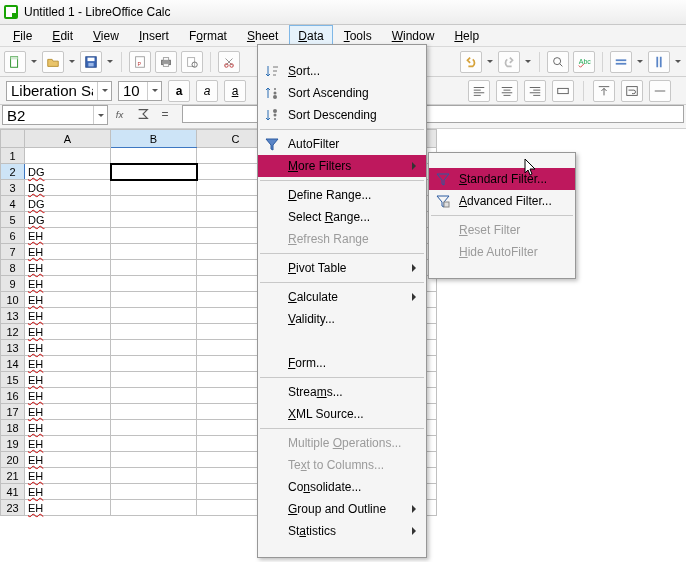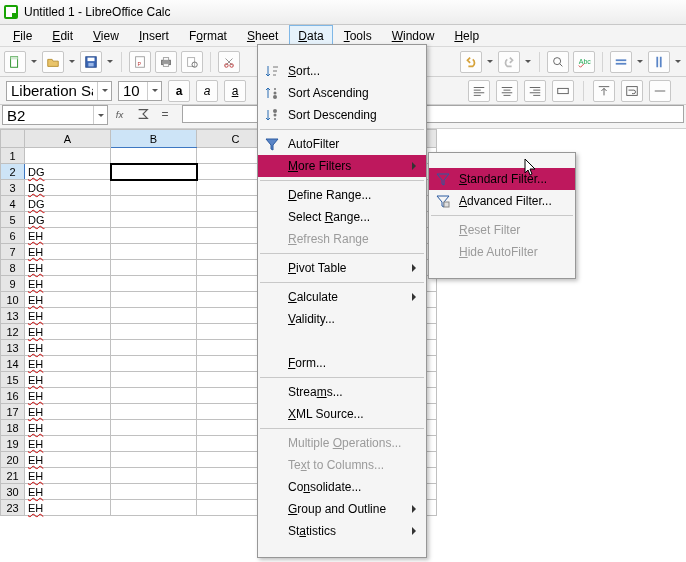--- a/index.html
+++ b/index.html
@@ -440,21 +440,21 @@
         </tr>
         <tr>
           <th>21</th>
           <td><span class="red-squiggle">EH</span></td>
           <td></td>
           <td></td>
           <td></td>
           <td></td>
         </tr>
         <tr>
-          <th>30</th>
+          <th>41</th>
           <td><span class="red-squiggle">EH</span></td>
           <td></td>
           <td></td>
           <td></td>
           <td></td>
         </tr>
         <tr>
           <th>23</th>
           <td><span class="red-squiggle">EH</span></td>
           <td></td>

